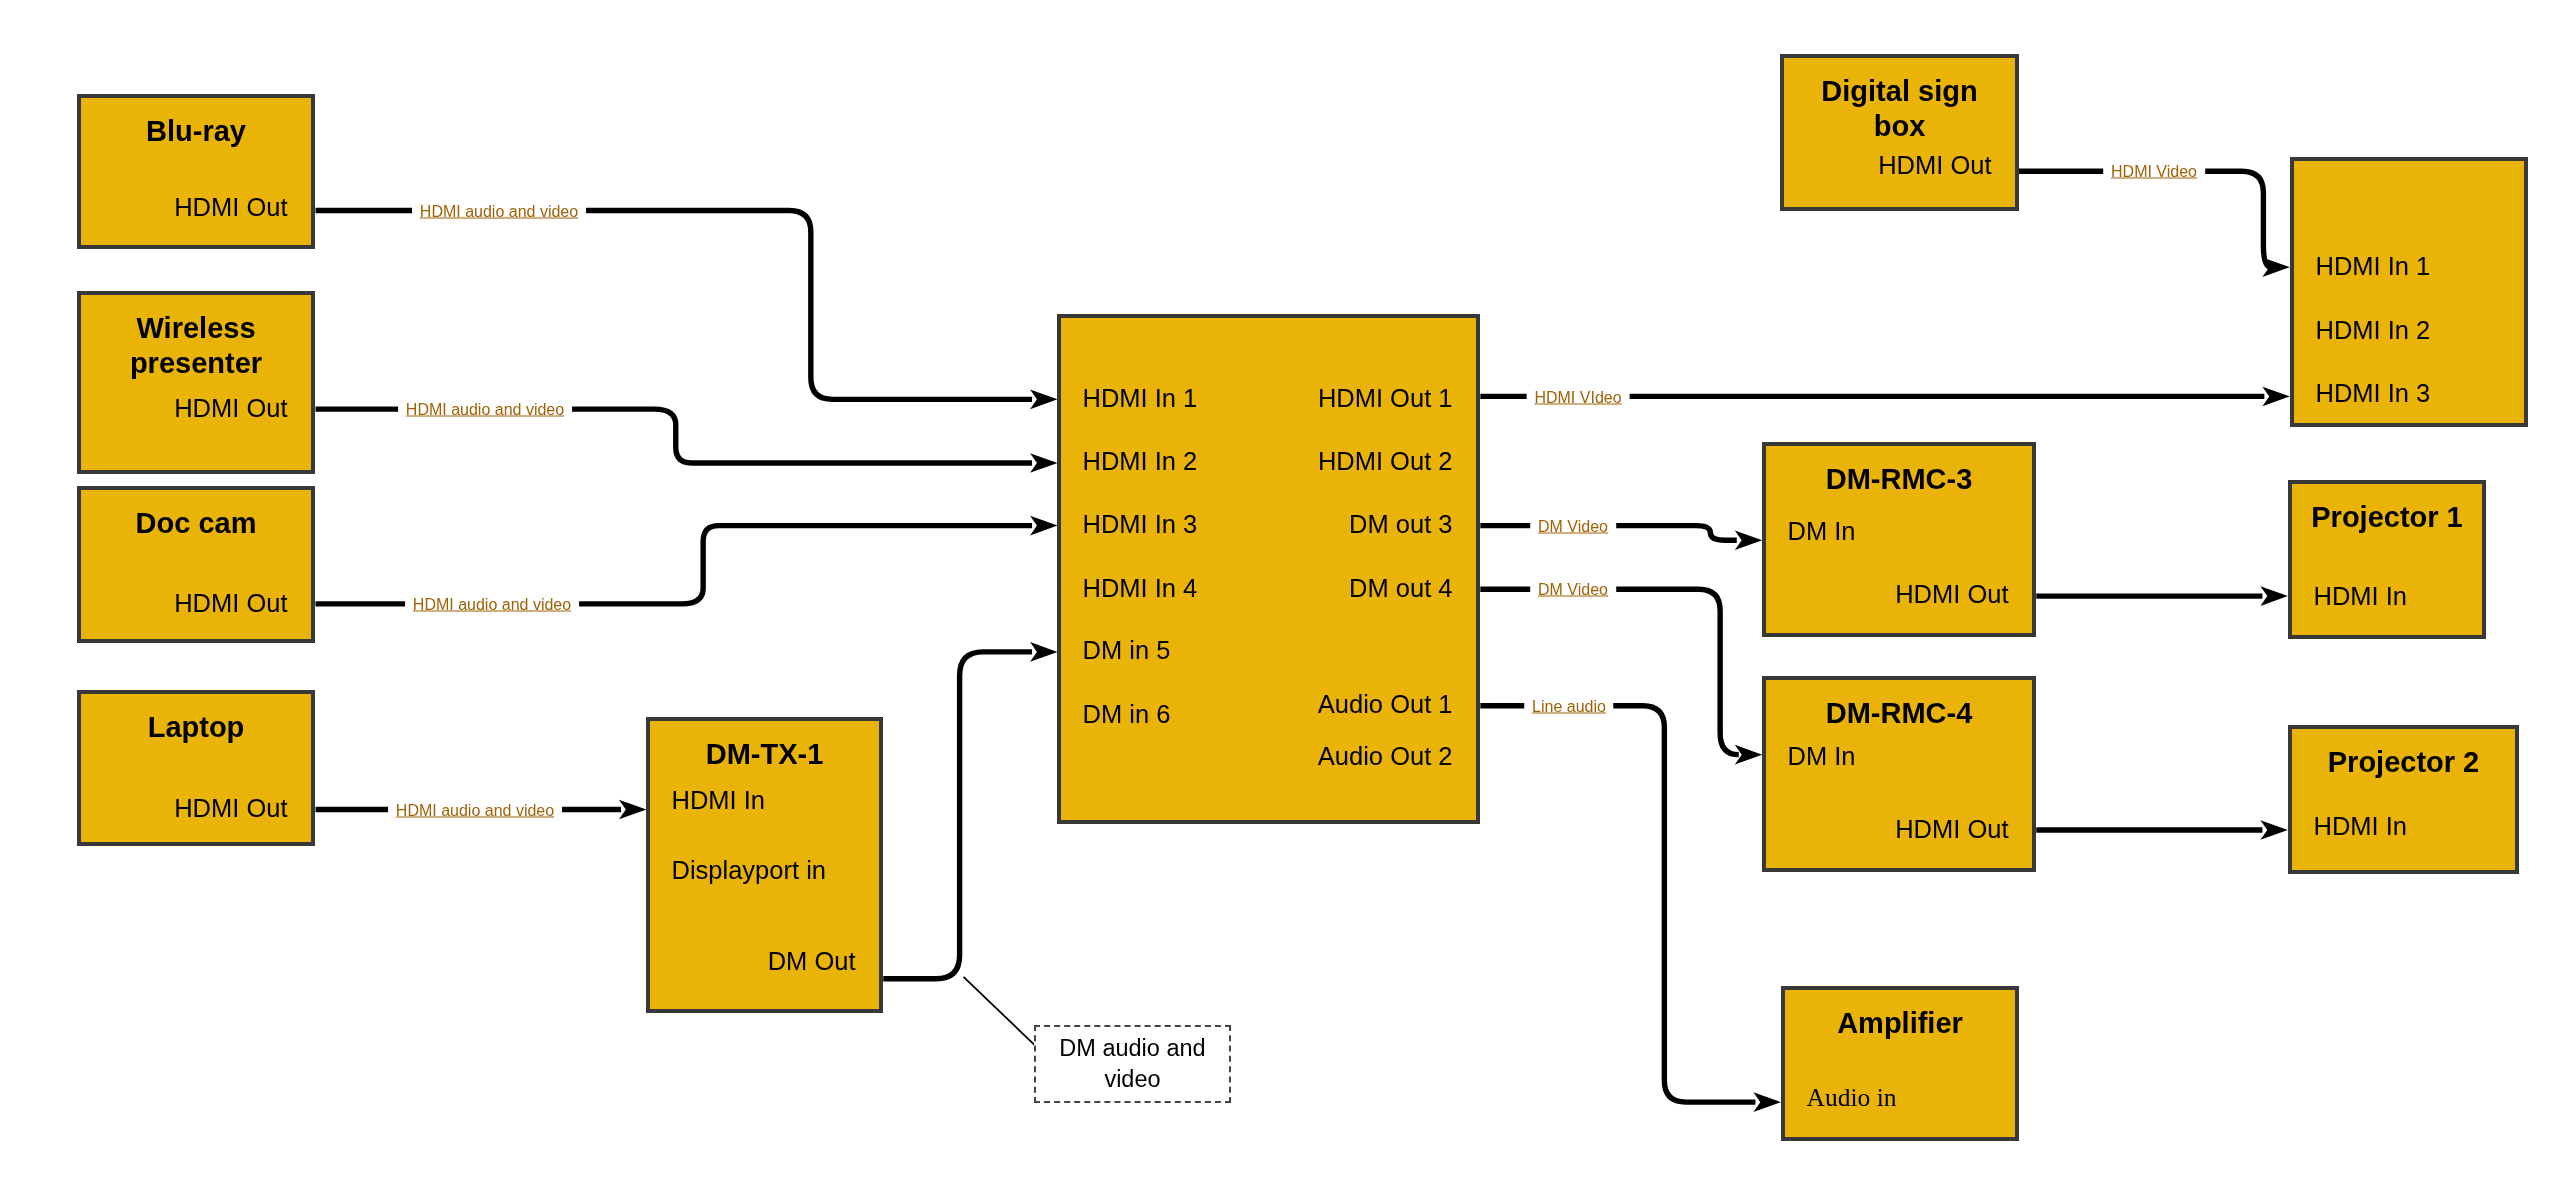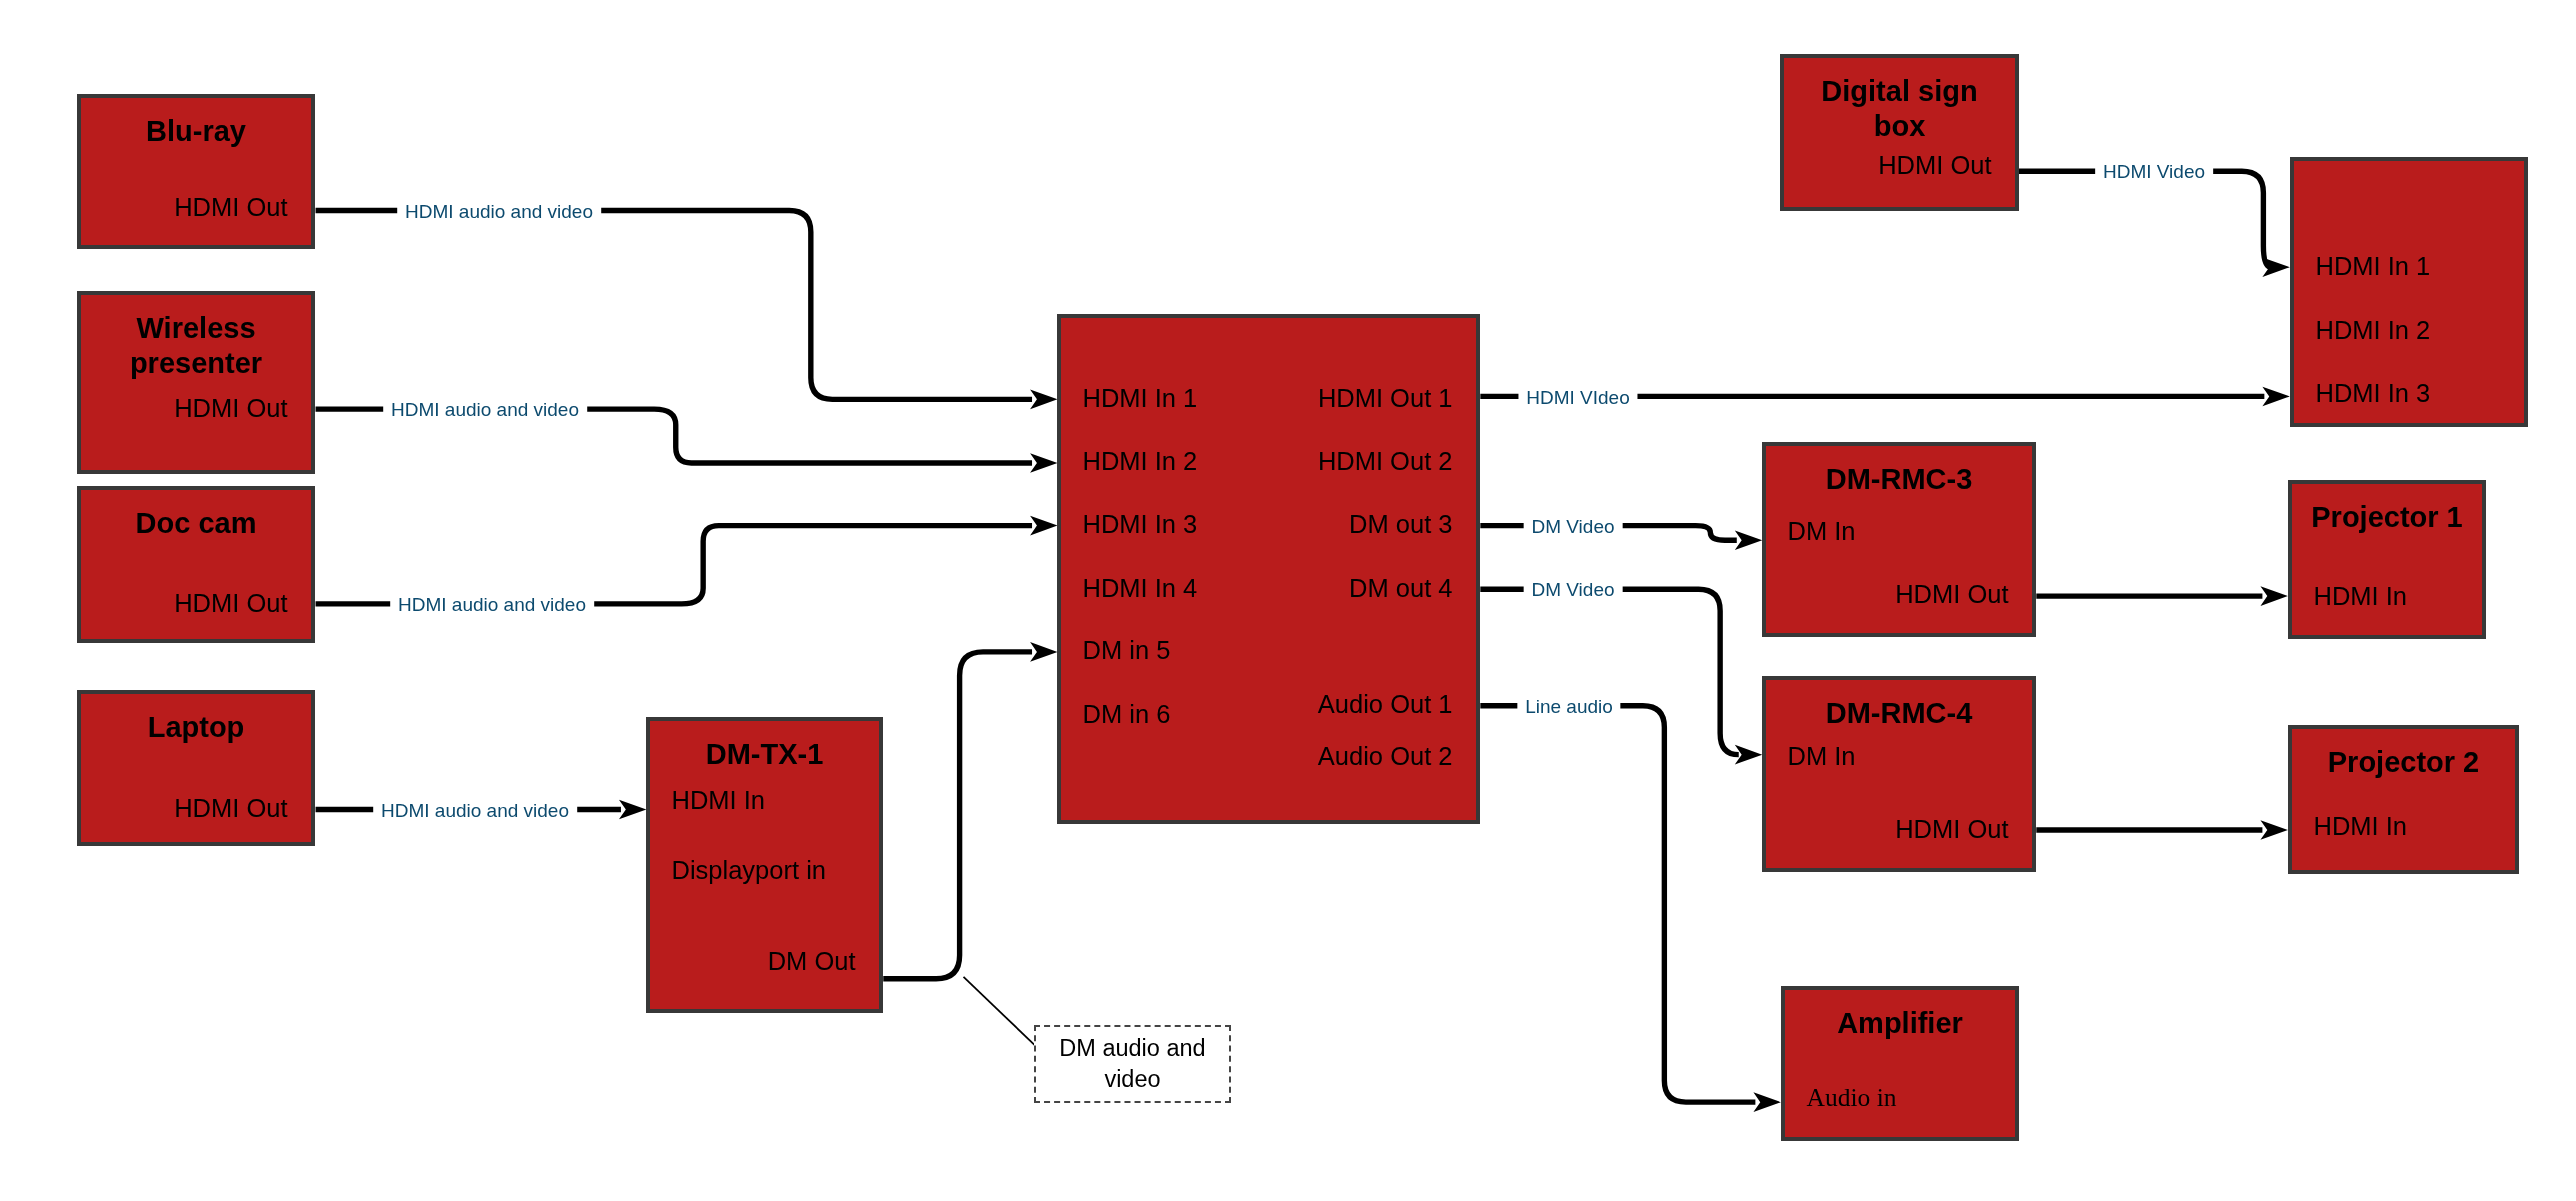--- a/index.html
+++ b/index.html
@@ -14,21 +14,21 @@
     overflow: hidden;
   }
   #wires {
     position: absolute;
     left: 0; top: 0;
     z-index: 1;
   }
   .node {
     position: absolute;
     box-sizing: border-box;
-    background: #b91c1c;
+    background: #eab308;
     border: 4.9px solid #383838;
     z-index: 2;
   }
   .node-title {
     margin-top: 15.7px;
     text-align: center;
     font-size: 29px;
     font-weight: bold;
     line-height: 1.22;
     color: #000000;
@@ -41,25 +41,26 @@
     color: #000000;
     white-space: nowrap;
   }
   .port.left  { left: 21.5px; }
   .port.right { right: 23.5px; text-align: right; }
   .edge-label {
     position: absolute;
     transform: translate(-50%, -50%);
     background: #ffffff;
     padding: 0 7.8px;
-    font-size: 19px;
+    font-size: 16px;
     line-height: 29px;
-    color: #0c4a6e;
+    color: #a16207;
     white-space: nowrap;
     z-index: 3;
+    text-decoration: underline;
   }
   .callout {
     position: absolute;
     box-sizing: border-box;
     border: 2px dashed #444444;
     background: #ffffff;
     display: flex;
     align-items: center;
     justify-content: center;
     text-align: center;

